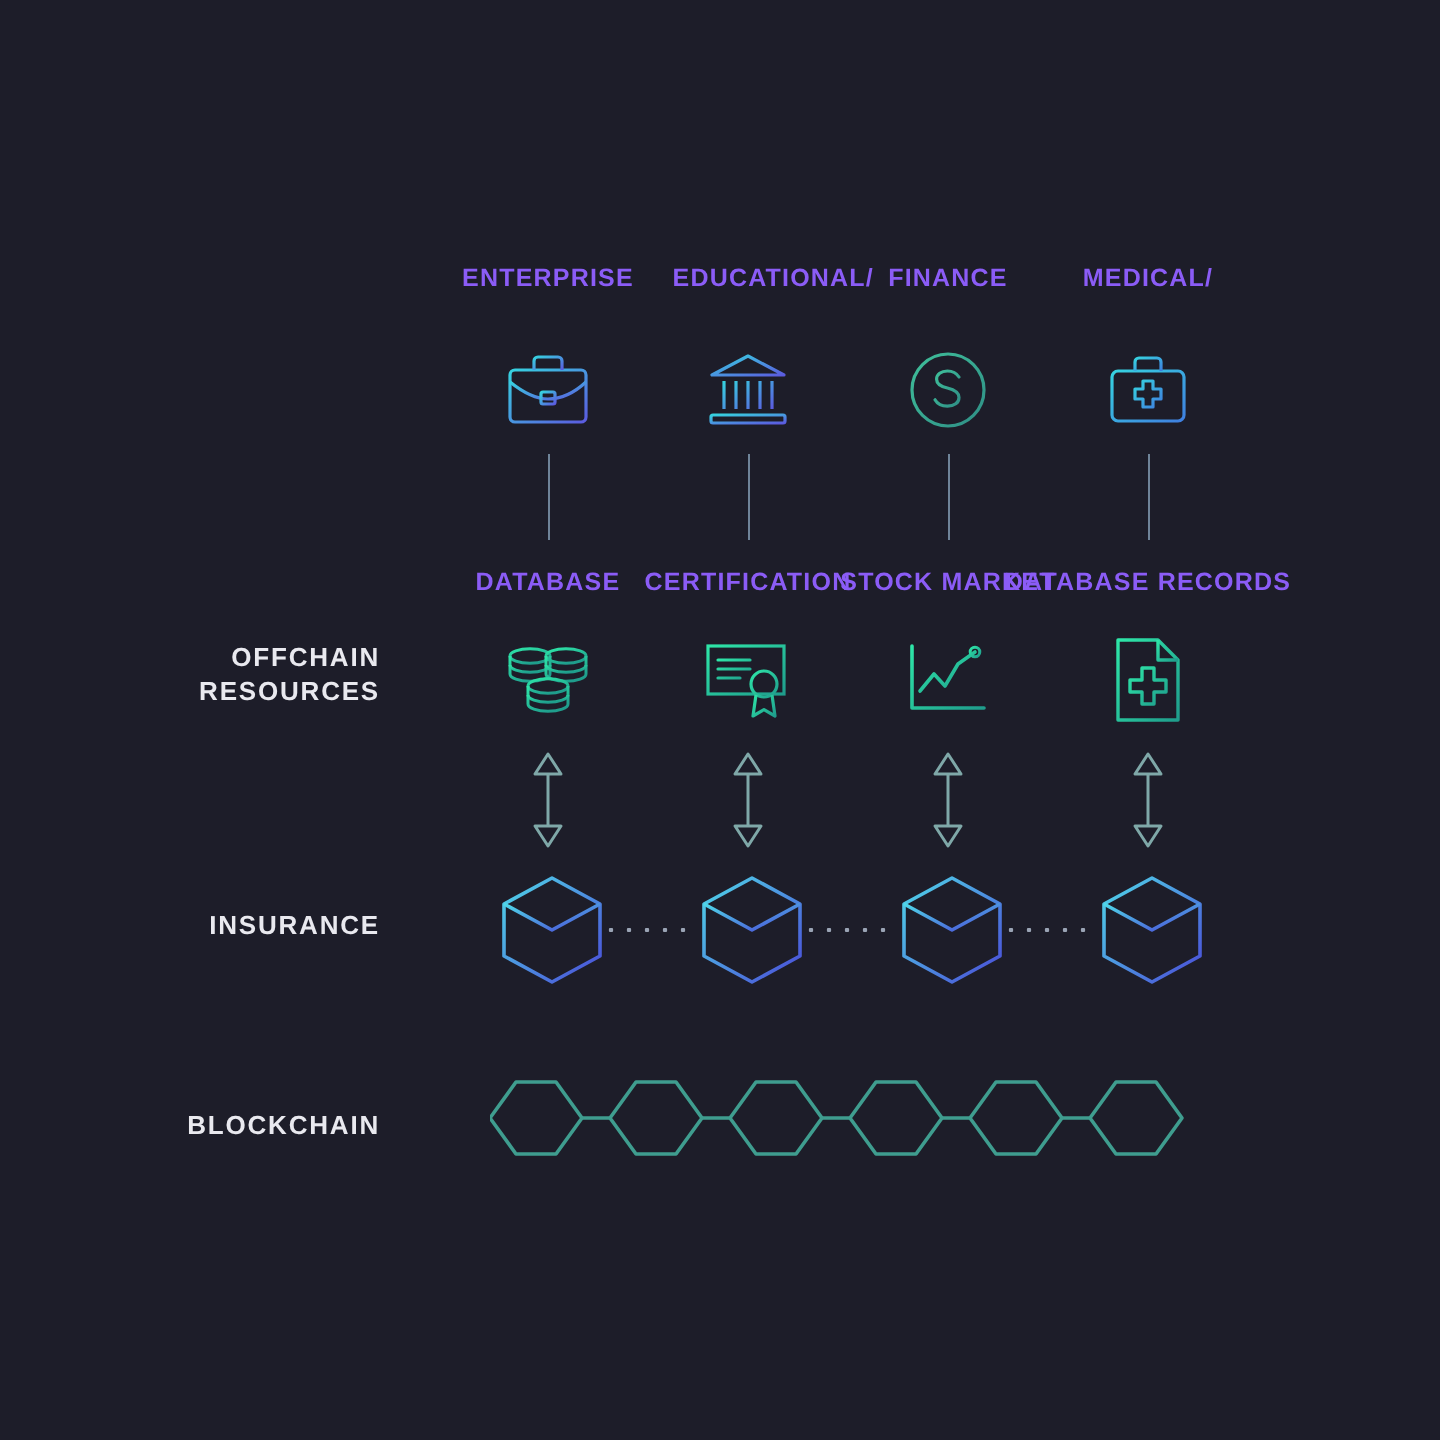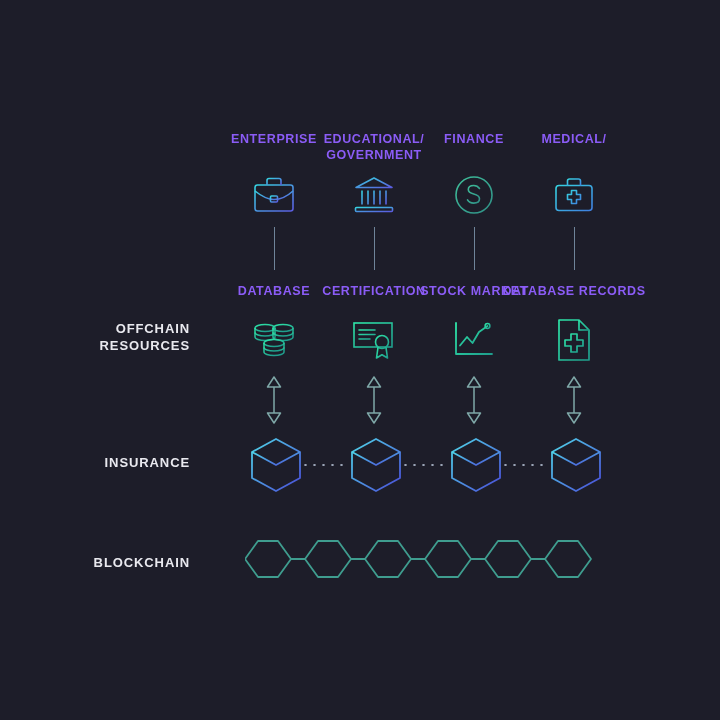--- a/index.html
+++ b/index.html
@@ -88,23 +88,22 @@
     <div>INSURANCE</div>
   </div>
   <div class="row-label" style="left:20px; top:554px;">
     <div>BLOCKCHAIN</div>
   </div>
 
   <div class="col-label" style="left:199px; top:131px;">
     <span>ENTERPRISE</span>
     <span class="l2"></span>
   </div>
-  <div class="col-label" style="left:299px; top:131px;">
+  <div class="col-label" style="left:287px; top:131px;text-align:right;">
     <span>EDUCATIONAL/</span>
-    <span class="l2">GOVERNMENT</span>
   </div>
   <div class="col-label" style="left:399px; top:131px;">
     <span>FINANCE</span>
     <span class="l2"></span>
   </div>
   <div class="col-label" style="left:499px; top:131px;">
     <span>MEDICAL/</span>
   </div>
 
   <div class="icon-cell" style="left:244px; top:165px;">

